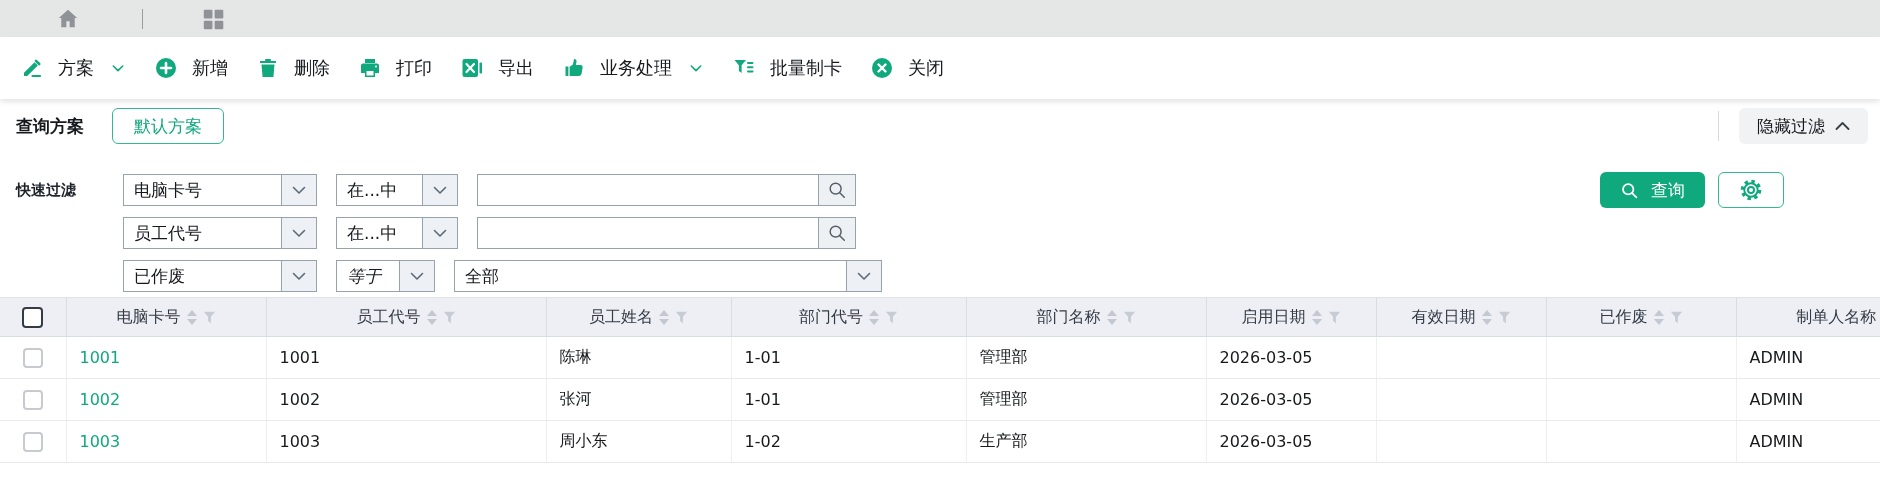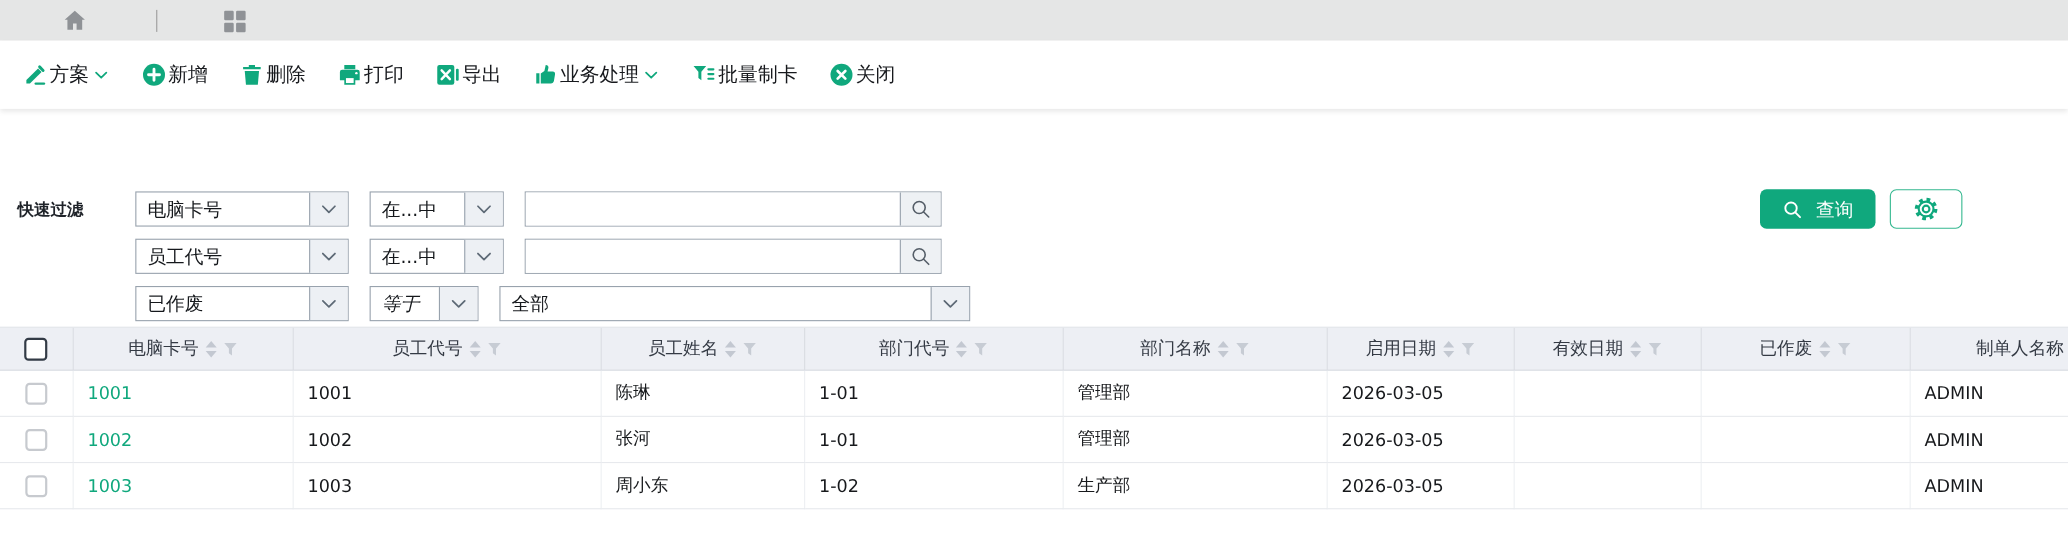--- a/index.html
+++ b/index.html
@@ -14,21 +14,21 @@
   .tabbar .home{margin-left:50px}
   .tabbar .vdiv{width:1px;background:#9c9c9c;height:20px;align-self:center;margin-left:56px}
   .tabbar .apps{margin-left:52px}
   .tab{margin-left:52px;background:#fff;display:flex;align-items:center;gap:10px;padding:0 16px;min-width:150px}
   .tab .dot{width:10px;height:10px;border-radius:50%;background:var(--accent)}
   .tab .lbl{font-size:16px;color:#15181c}
   .tab .x{font-size:16px;color:#5d6167;margin-left:4px;cursor:pointer}
   
   .toolbar{height:62px;background:#fff;display:flex;align-items:center;padding:0 6px;
     box-shadow:0 3px 5px rgba(0,0,0,.10);position:relative;z-index:2}
-  .tbtn{display:flex;align-items:center;gap:1px;margin:0 14px;cursor:pointer;font-size:18px;color:#17191d;background:none;border:none;padding:0;font-family:inherit}
+  .tbtn{display:flex;align-items:center;gap:14px;margin:0 14px;cursor:pointer;font-size:18px;color:#17191d;background:none;border:none;padding:0;font-family:inherit}
   .tbtn .ticon{display:flex;align-items:center}
   .tbtn .chev{display:flex;align-items:center;margin-left:2px}
   
   .querypanel{position:absolute;left:0;right:0;top:99px;height:198px;background:#fff}
   .scheme-row{position:absolute;left:16px;right:12px;top:8px;height:38px;display:flex;align-items:center}
   .q-label{font-weight:bold;font-size:17px;color:#15181c}
   .btn-outline{margin-left:28px;min-width:112px;height:36px;border:1px solid #35b890;border-radius:6px;
     background:#fff;color:var(--accent);font-size:17px;cursor:pointer;font-family:inherit;padding:0 14px}
   .scheme-right{margin-left:auto;display:flex;align-items:center}
   .scheme-right .vdiv2{width:1px;height:30px;background:#d8d8d8;margin-right:20px}
@@ -171,20 +171,33 @@
         <svg width="24" height="24" viewBox="0 0 24 24">
           <circle cx="12" cy="12" r="10" fill="#10a87d"></circle>
           <path d="M8.5 8.5l7 7M15.5 8.5l-7 7" stroke="#fff" stroke-width="2.4" stroke-linecap="round"></path>
         </svg>
       </span>
       <span>关闭</span>
     </button>
   </div>
 
 <div class="querypanel">
+  <div class="scheme-row">
+    <span class="q-label">查询方案</span>
+    <button class="btn-outline">默认方案</button>
+    <div class="scheme-right">
+      <span class="vdiv2"></span>
+      <button class="hide-filter">
+        <span>隐藏过滤</span>
+        <svg width="15" height="10" viewBox="0 0 15 10">
+            <polyline points="1.5,8 7.5,2 13.5,8" fill="none" stroke="#3a3f45" stroke-width="1.8" stroke-linecap="round" stroke-linejoin="round"></polyline>
+          </svg>
+      </button>
+    </div>
+  </div>
   <span class="quick-label">快速过滤</span>
   <div class="filters" id="filters">
       <div class="frow">
         <div class="sel" style="width: 194px;">
           <span class="val">电脑卡号</span>
           <span class="drop">
             <svg width="14" height="9" viewBox="0 0 14 9">
               <polyline points="1.5,1.5 7,7 12.5,1.5" fill="none" stroke="#5e6a76" stroke-width="1.6" stroke-linecap="round" stroke-linejoin="round"></polyline>
             </svg>
           </span>

